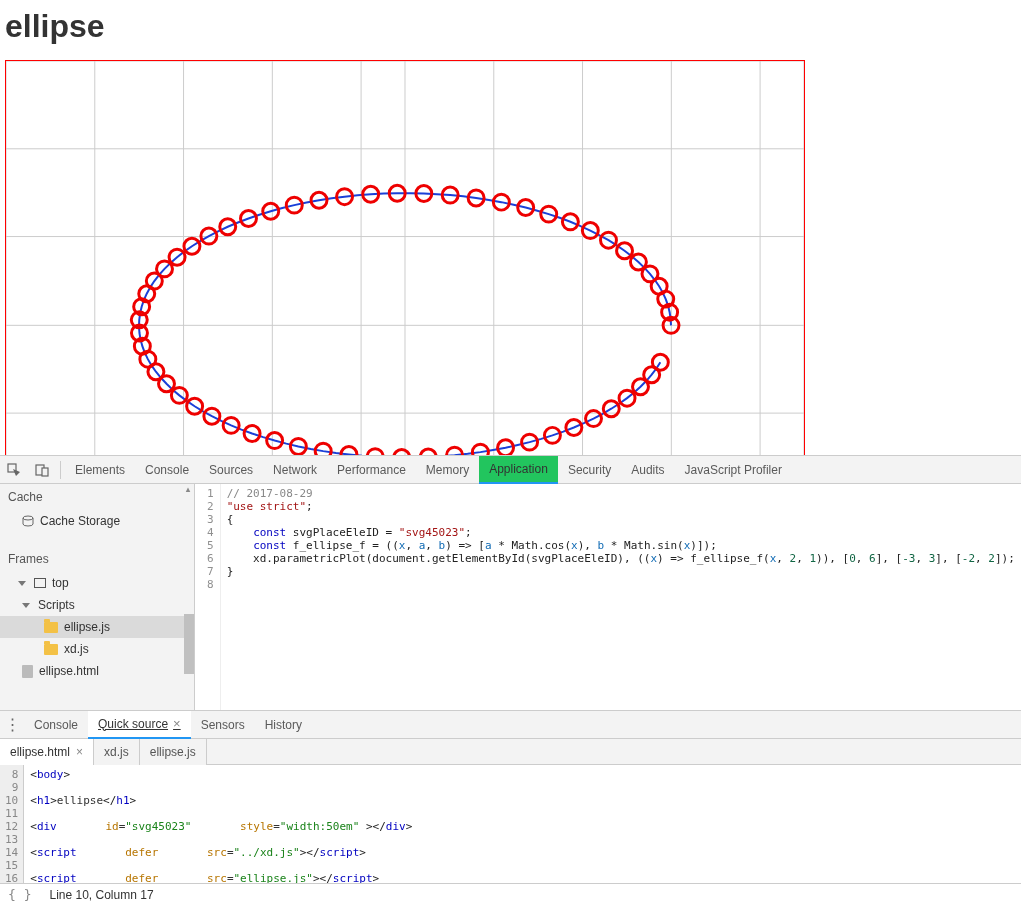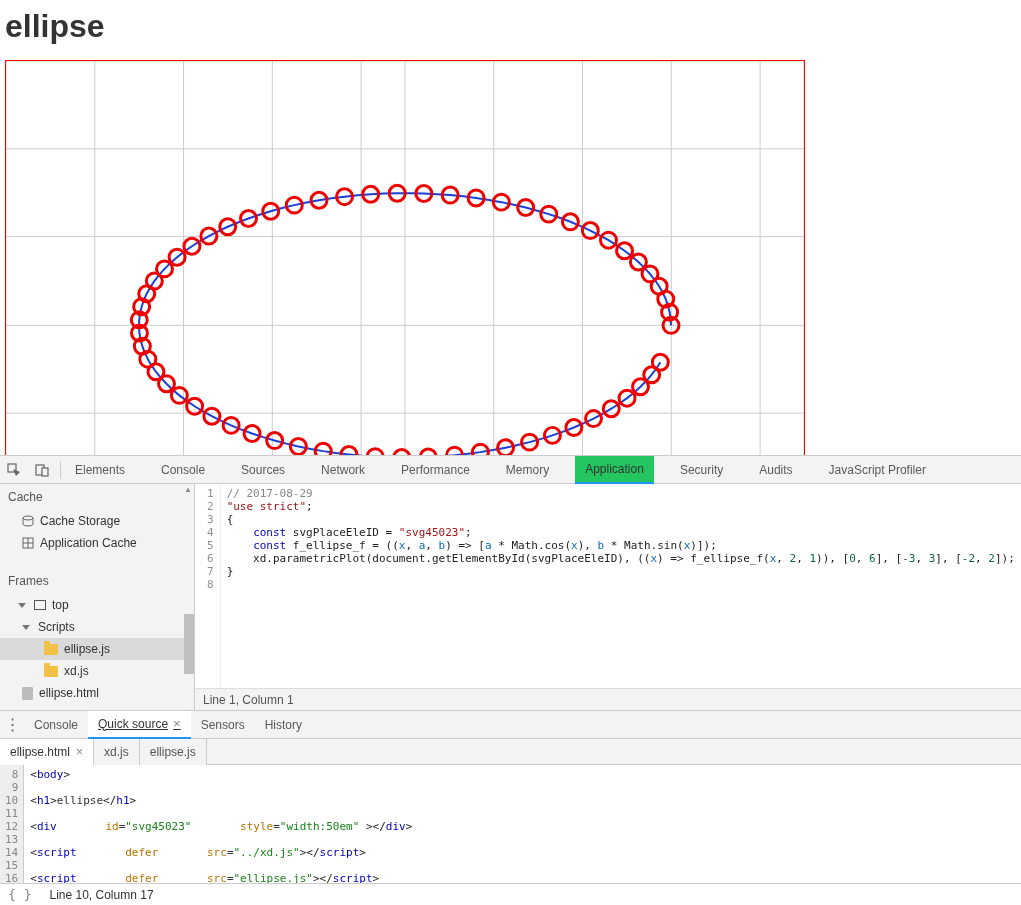--- a/index.html
+++ b/index.html
@@ -174,21 +174,21 @@
           <path d="M6 6 L13 9 L9 13 Z" fill="#666"></path>
         </svg>
     </div>
     <div class="dt-tab-icon">
       <svg width="14" height="14" viewBox="0 0 14 14">
           <rect x="1" y="2" width="8" height="10" fill="none" stroke="#666" stroke-width="1.2"></rect>
           <rect x="7" y="5" width="6" height="8" fill="#f3f3f3" stroke="#666" stroke-width="1.2"></rect>
         </svg>
     </div>
     <div style="width:1px;height:18px;background:#ccc;margin:0 4px;"></div>
-    <div id="dt-tabs-container" style="display:flex;gap:16px;">
+    <div id="dt-tabs-container" style="display:flex;">
         <div class="dt-tab">Elements</div>
         <div class="dt-tab">Console</div>
         <div class="dt-tab">Sources</div>
         <div class="dt-tab">Network</div>
         <div class="dt-tab">Performance</div>
         <div class="dt-tab">Memory</div>
         <div class="dt-tab active">Application</div>
         <div class="dt-tab">Security</div>
         <div class="dt-tab">Audits</div>
         <div class="dt-tab">JavaScript Profiler</div>
@@ -198,28 +198,20 @@
     <div class="dt-sidebar">
       <div class="scroll-up">▴</div>
       <div class="dt-section-title">Cache</div>
       <div class="dt-item">
         <span class="db-icon"><svg viewBox="0 0 12 12">
               <ellipse cx="6" cy="3" rx="5" ry="2" fill="none" stroke="#666"></ellipse>
               <path d="M1 3 v6 a5 2 0 0 0 10 0 v-6" fill="none" stroke="#666"></path>
             </svg></span>
         <span>Cache Storage</span>
       </div>
-      <div class="dt-item">
-        <span class="db-icon"><svg viewBox="0 0 12 12">
-              <rect x="1" y="1" width="10" height="10" fill="none" stroke="#666"></rect>
-              <line x1="1" y1="6" x2="11" y2="6" stroke="#666"></line>
-              <line x1="6" y1="1" x2="6" y2="11" stroke="#666"></line>
-            </svg></span>
-        <span>Application Cache</span>
-      </div>
       <div style="height:14px;"></div>
       <div class="dt-section-title">Frames</div>
       <div class="dt-item nested1">
           <span class="twisty"></span>
           <span class="frame-icon"></span>
           <span>top</span>
         </div>
       <div class="dt-item nested2">
           <span class="twisty"></span>
           <span>Scripts</span>
@@ -243,21 +235,20 @@
         <div class="dt-gutter" id="dt-gutter">1<br>2<br>3<br>4<br>5<br>6<br>7<br>8</div>
         <div class="dt-code" id="dt-code"><span class="c-comment">// 2017-08-29</span>
 <span class="c-str">"use strict"</span>;
 {
     <span class="c-kw">const</span> svgPlaceEleID = <span class="c-str">"svg45023"</span>;
     <span class="c-kw">const</span> f_ellipse_f = ((<span class="c-id">x</span>, <span class="c-id">a</span>, <span class="c-id">b</span>) =&gt; [<span class="c-id">a</span> * Math.cos(<span class="c-id">x</span>), <span class="c-id">b</span> * Math.sin(<span class="c-id">x</span>)]);
     xd.parametricPlot(document.getElementById(svgPlaceEleID), ((<span class="c-id">x</span>) =&gt; f_ellipse_f(<span class="c-id">x</span>, <span class="c-num">2</span>, <span class="c-num">1</span>)), [<span class="c-num">0</span>, <span class="c-num">6</span>], [<span class="c-num">-3</span>, <span class="c-num">3</span>], [<span class="c-num">-2</span>, <span class="c-num">2</span>]);
 }
 </div>
       </div>
-      <div class="dt-status">Line 1, Column 1</div>
     </div>
   </div>
 </div>
 
 <div class="drawer">
   <div class="drawer-tabs">
     <div class="drawer-menu">⋮</div>
     <div id="drawer-tabs-container" style="display:flex;">
         <div class="drawer-tab">Console</div>
         <div class="drawer-tab active">Quick source<span class="close-x">×</span></div>

